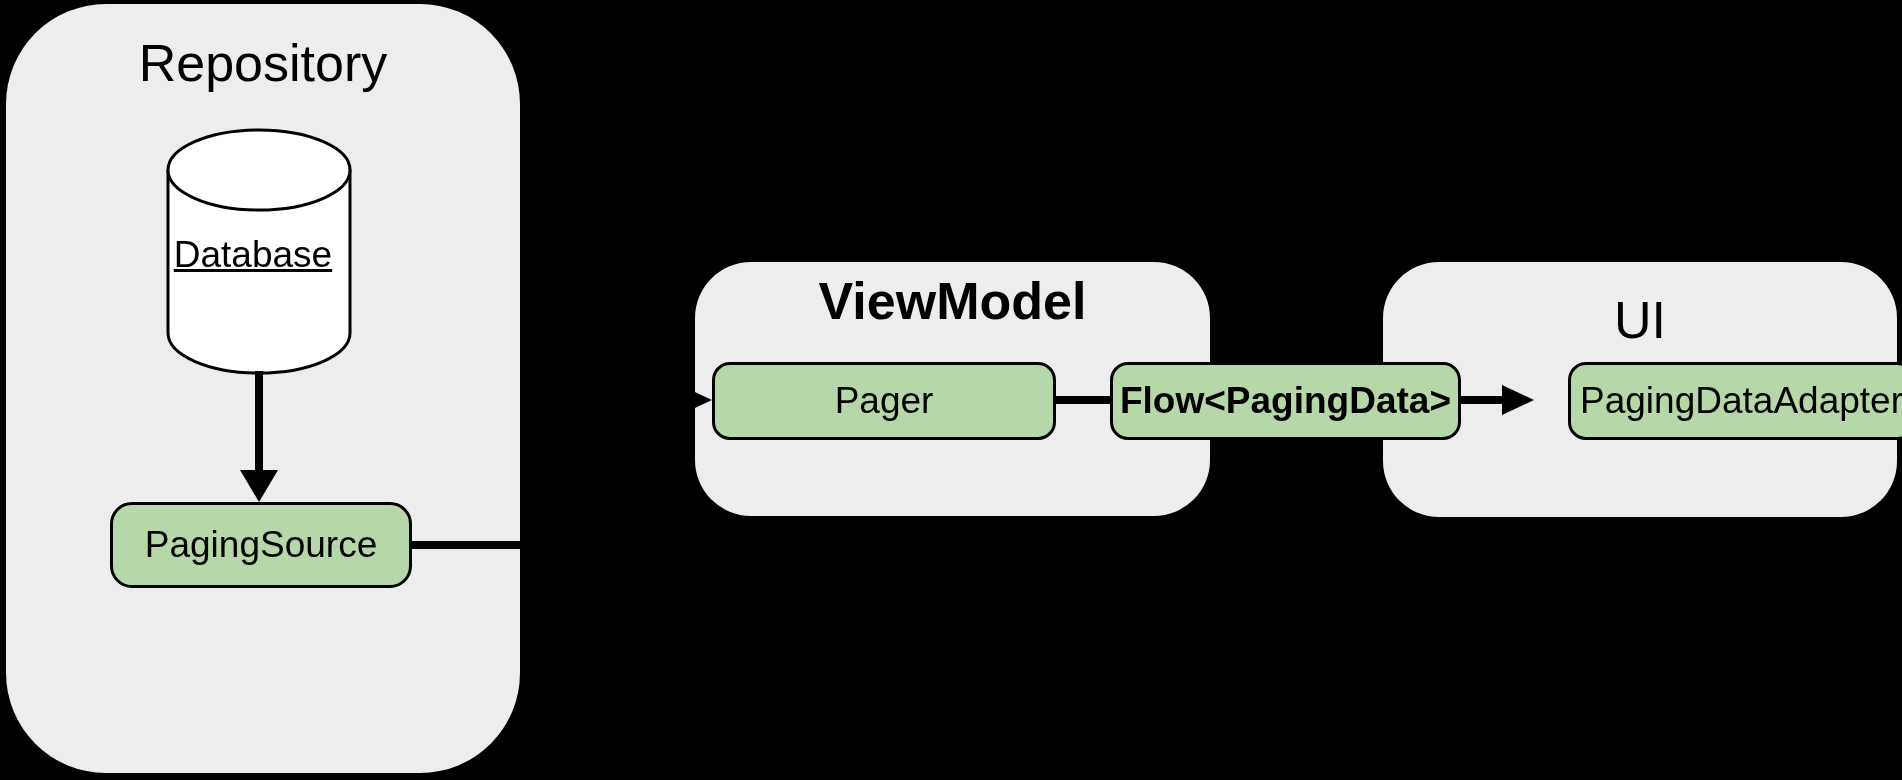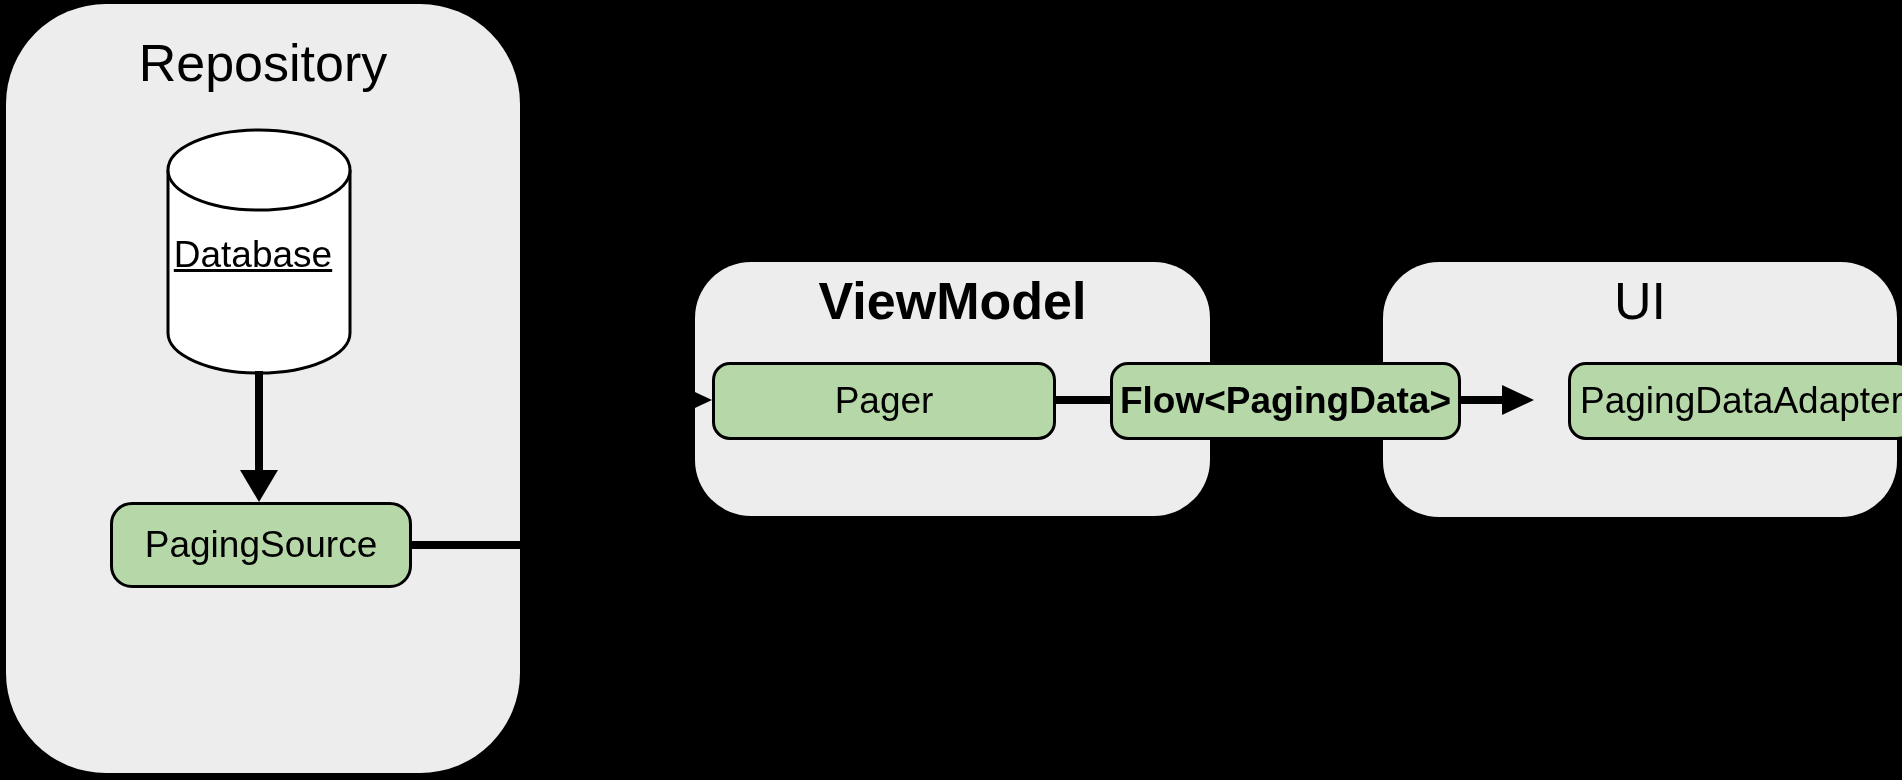--- a/index.html
+++ b/index.html
@@ -32,21 +32,21 @@
     font-size:52px;
     line-height:1.15;
     color:var(--text);
     white-space:nowrap;
   }
   .panel-repository{left:6px;top:4px;width:514px;height:769px;border-radius:100px;}
   .panel-repository .panel-title{padding-top:30px;}
   .panel-viewmodel{left:695px;top:262px;width:515px;height:254px;border-radius:56px;}
   .panel-viewmodel .panel-title{padding-top:10px;font-weight:bold;}
   .panel-ui{left:1383px;top:262px;width:514px;height:255px;border-radius:56px;}
-  .panel-ui .panel-title{padding-top:10px;}
+  .panel-ui .panel-title{padding-top:10px;margin-top:19px;}
 
   svg.overlay{
     position:absolute;left:0;top:0;
     width:1902px;height:780px;
     z-index:2;
     pointer-events:none;
   }
   .node{
     position:absolute;
     background:var(--node-fill);

